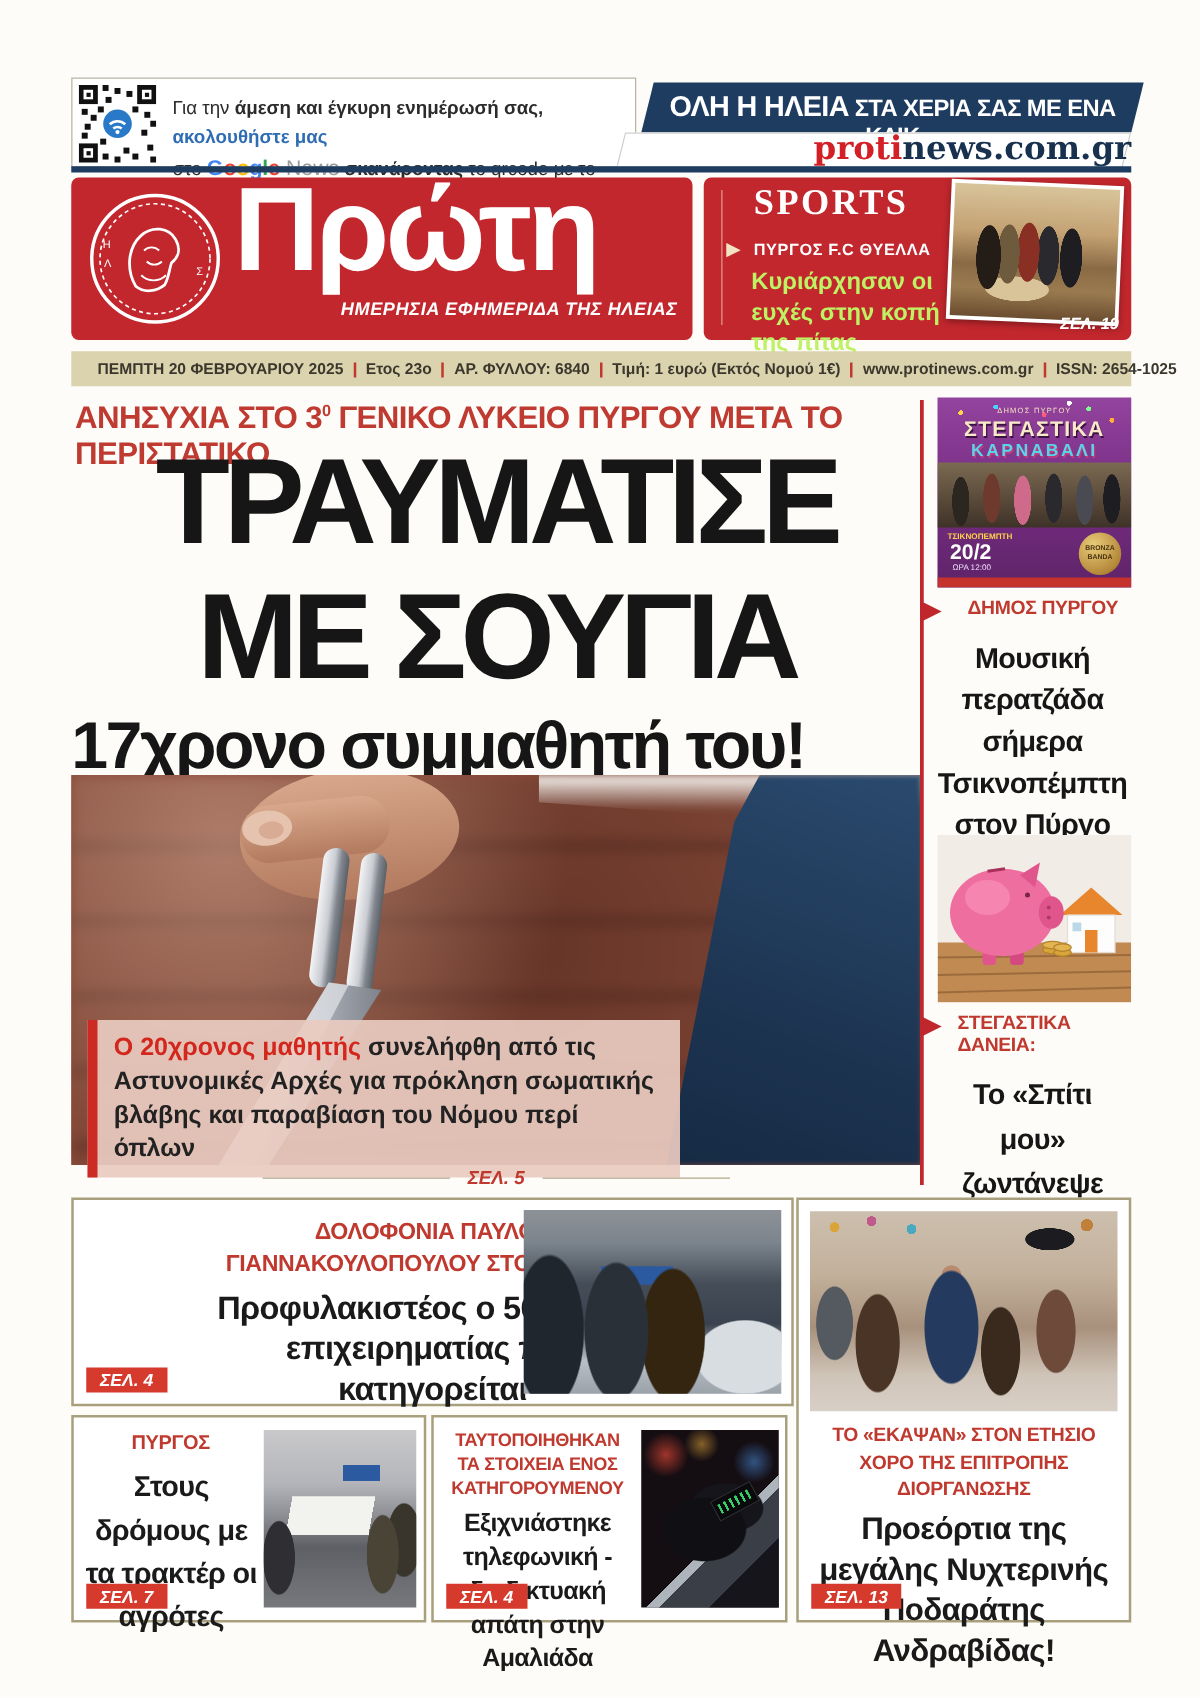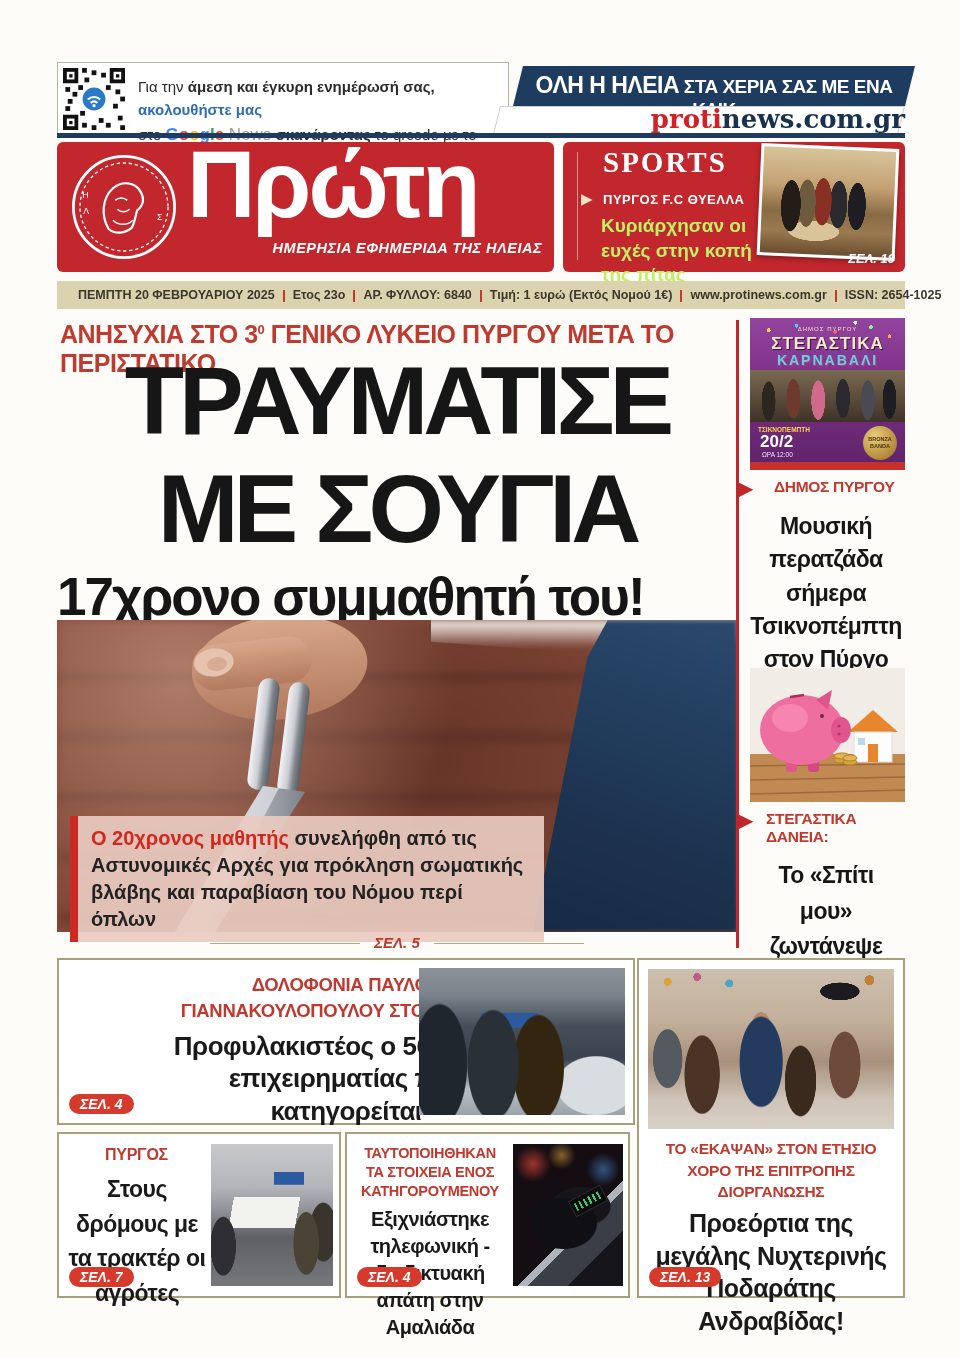--- a/index.html
+++ b/index.html
@@ -118,21 +118,21 @@
   .side-kicker{color:#c0392f;font-weight:bold;font-size:15.5px;letter-spacing:-0.3px;}
   .side-headline{color:#161616;font-weight:bold;font-size:23px;line-height:1.45;text-align:center;letter-spacing:-0.5px;}
   .side-page{color:#c0392f;font-weight:bold;font-style:italic;font-size:14px;text-align:right;}
 
   .piggy-photo{left:750px;top:668px;width:155px;height:134px;background:#f2ece6;overflow:hidden;}
 
   
   .nbox{background:#fff;border:2px solid #a89f7d;box-sizing:border-box;}
   .nb-kicker{color:#c0392f;font-weight:bold;text-align:center;letter-spacing:-0.3px;}
   .nb-headline{color:#1a1a1a;font-weight:bold;text-align:center;letter-spacing:-0.5px;}
-  .badge{position:absolute;left:10px;bottom:9px;background:#d63a2c;color:#fff;font-weight:bold;font-style:italic;font-size:14px;padding:2px 11px;border-radius:10px;}
+  .badge{position:absolute;left:10px;bottom:9px;background:#d63a2c;color:#fff;font-weight:bold;font-style:italic;font-size:14px;padding:2px 11px;}
   .photo{position:absolute;overflow:hidden;}
   .photo-arrest{
     background:
       radial-gradient(ellipse 28px 62px at 10% 66%,#20262e 96%,transparent),
       radial-gradient(circle 7px at 10% 30%,#2b3a52 97%,transparent),
       radial-gradient(ellipse 26px 56px at 36% 66%,#2a3038 96%,transparent),
       radial-gradient(circle 6px at 36% 34%,#c49a82 97%,transparent),
       radial-gradient(ellipse 26px 54px at 58% 68%,#33250f 96%,transparent),
       radial-gradient(circle 6px at 58% 38%,#b8907a 97%,transparent),
       radial-gradient(ellipse 40px 30px at 86% 80%,#d8dde2 96%,transparent),

